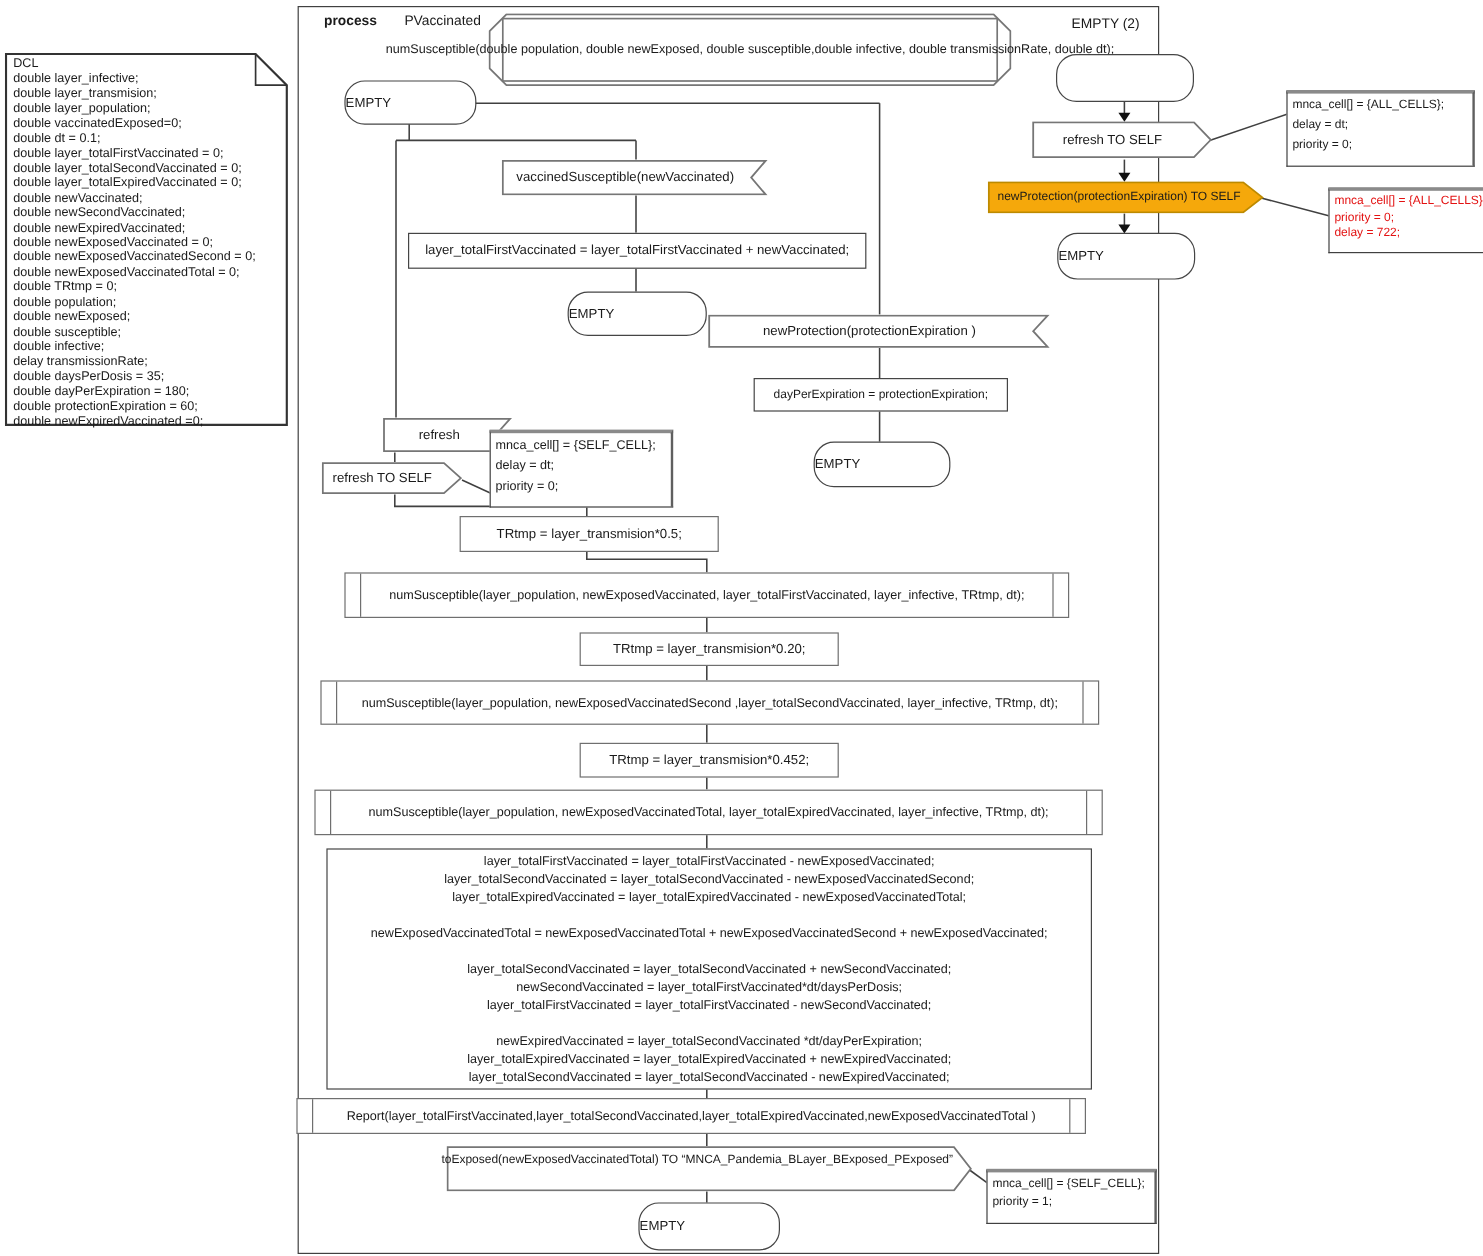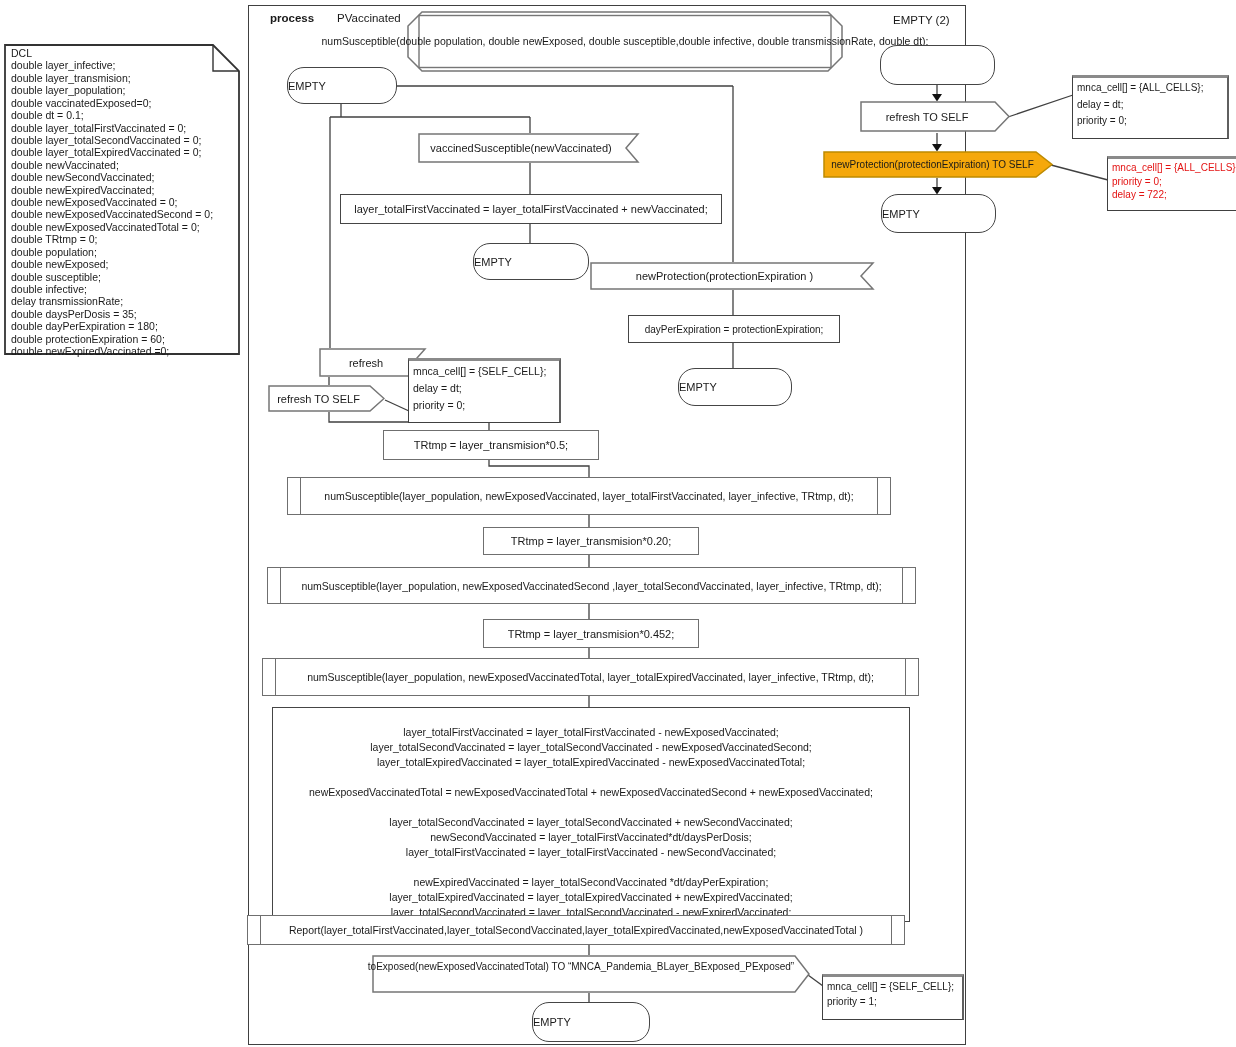--- a/index.html
+++ b/index.html
@@ -216,21 +216,21 @@
   </div>
 
   <div class="box gray" style="left:483px;top:619px;width:214px;height:27px;">
     <span>TRtmp = layer_transmision*0.452;</span>
   </div>
 
   <div class="call" style="left:262px;top:658px;width:655px;height:36px;">
     <span>numSusceptible(layer_population, newExposedVaccinatedTotal, layer_totalExpiredVaccinated, layer_infective, TRtmp, dt);</span>
   </div>
 
-  <div class="biglines lines" style="left:272px;top:707px;width:636px;height:196px;padding-top:17px;">
+  <div class="biglines lines" style="left:272px;top:707px;width:636px;height:196px;padding-top:3px;">
       <div>layer_totalFirstVaccinated = layer_totalFirstVaccinated - newExposedVaccinated;</div>
       <div>layer_totalSecondVaccinated = layer_totalSecondVaccinated - newExposedVaccinatedSecond;</div>
       <div>layer_totalExpiredVaccinated = layer_totalExpiredVaccinated - newExposedVaccinatedTotal;</div>
       <div>&nbsp;</div>
       <div>newExposedVaccinatedTotal = newExposedVaccinatedTotal + newExposedVaccinatedSecond  + newExposedVaccinated;</div>
       <div>&nbsp;</div>
       <div>layer_totalSecondVaccinated = layer_totalSecondVaccinated + newSecondVaccinated;</div>
       <div>newSecondVaccinated = layer_totalFirstVaccinated*dt/daysPerDosis;</div>
       <div>layer_totalFirstVaccinated = layer_totalFirstVaccinated - newSecondVaccinated;</div>
       <div>&nbsp;</div>

